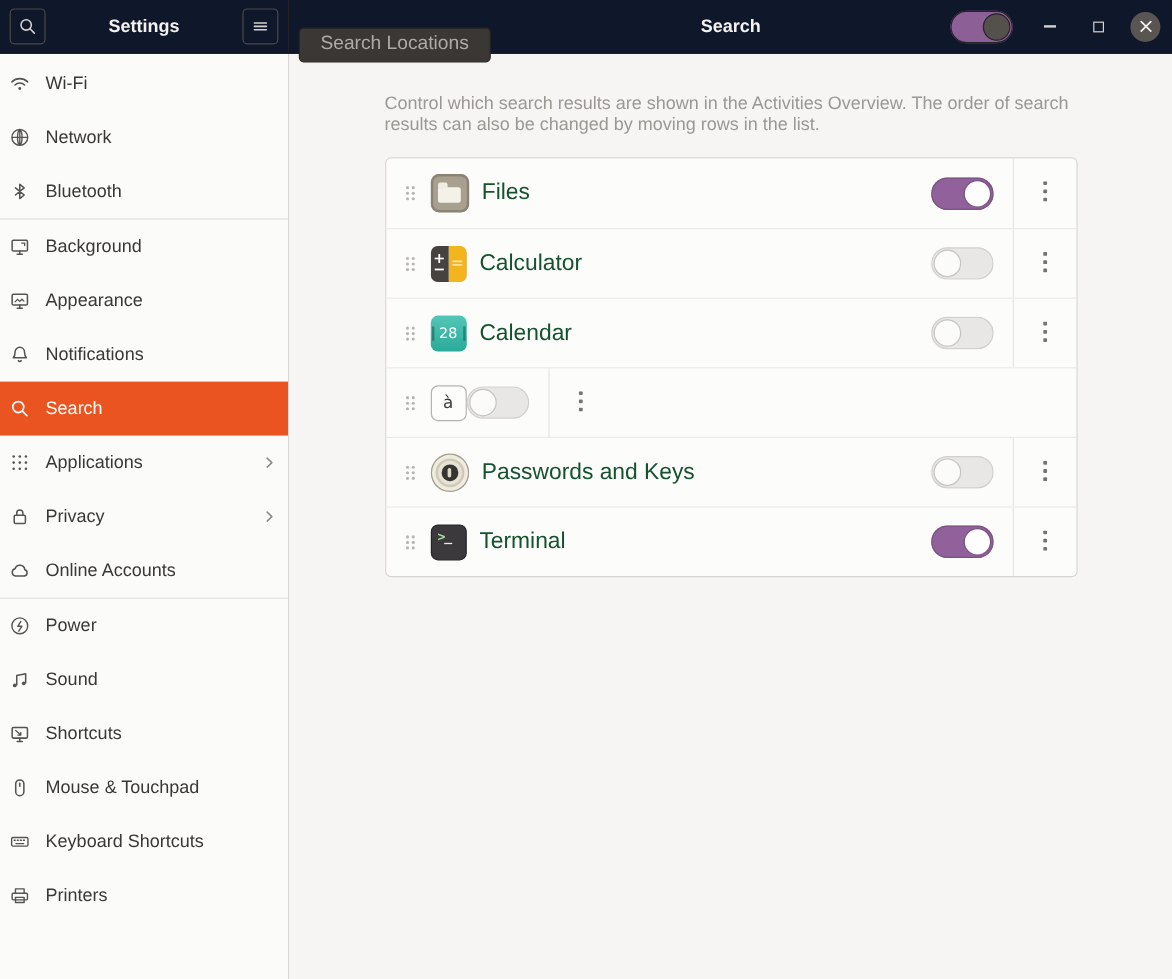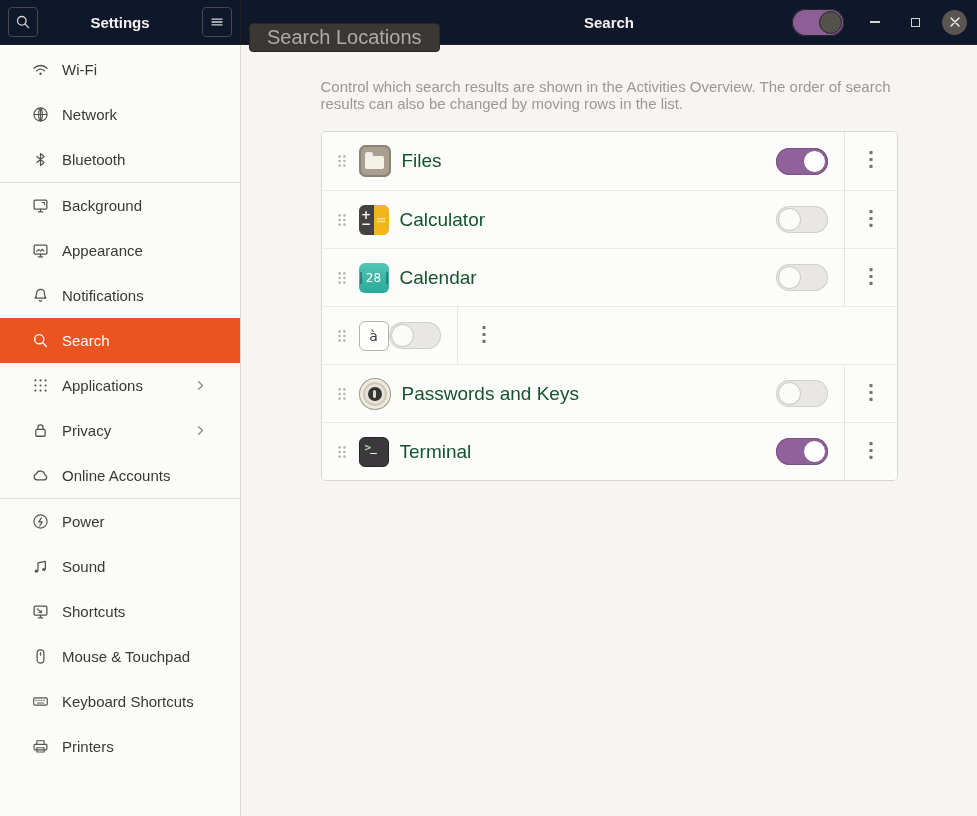--- a/index.html
+++ b/index.html
@@ -8,21 +8,21 @@
 
   .app { width:977px; height:816px; display:flex; flex-direction:column; overflow:hidden; background:#f6f5f4; }
 
   
   .headerbar { height:45px; flex:none; display:flex; background:#0f172a; border-bottom:1px solid #232120; }
   .hdr-left { width:241px; flex:none; display:flex; align-items:center; justify-content:space-between; padding:0 8px; border-right:1px solid #232120; }
   .hdr-btn { width:30px; height:30px; border:1px solid #4c4946; border-radius:4px; background:transparent; display:flex; align-items:center; justify-content:center; color:#d5d3d0; cursor:pointer; }
   .hdr-btn svg { width:16px; height:16px; display:block; }
   .hdr-title { font-weight:bold; font-size:15px; color:#f4f2f0; white-space:nowrap; }
   .hdr-right { flex:1; position:relative; display:flex; align-items:center; padding:0 10px 0 8px; }
-  .hdr-text-btn { height:29px; padding:0 17px; border:1px solid #292623; background:#3a3734; color:#adaba8; border-radius:4px; font-size:20px; font-family:inherit; cursor:pointer;margin-top:30px; }
+  .hdr-text-btn { height:29px; padding:0 17px; border:1px solid #292623; background:#3a3734; color:#adaba8; border-radius:4px; font-size:16px; font-family:inherit; cursor:pointer;margin-top:30px; }
   .hdr-title-center { position:absolute; left:50%; transform:translateX(-50%); }
   .hdr-controls { margin-left:auto; display:flex; align-items:center; }
   .winctl { width:26px; height:26px; display:flex; align-items:center; justify-content:center; background:none; border:none; cursor:pointer; padding:0; }
   .winctl.min { margin-left:18px; }
   .winctl.max { margin-left:14px; }
   .winctl.close { margin-left:14px; width:25px; height:25px; border-radius:50%; background:#595551; }
   .min-glyph { width:10px; height:1.5px; background:#d5d3d0; display:block; }
   .max-glyph { width:9px; height:9px; border:1px solid #d5d3d0; display:block; }
 
   
@@ -33,21 +33,21 @@
   .switch.off { background:#e8e7e5; box-shadow:inset 0 0 0 1px #d2d0cd; }
   .switch.off .knob { left:2px; background:#fbfbfa; border:1px solid #c6c4c1; }
   .hdr-switch.on { background:#8d5f97; box-shadow:inset 0 0 0 1px #27232a; }
   .hdr-switch.on .knob { background:#54504c; border:1px solid #27232a; }
 
   
   .win-body { flex:1; display:flex; min-height:0; }
 
   
   .sidebar { width:241px; flex:none; background:#fbfbfa; border-right:1px solid #d9d7d5; padding-top:2px; overflow:hidden; }
-  .sb-item { height:45px; display:flex; align-items:center; padding:0 32px; cursor:pointer; }
+  .sb-item { height:45px; display:flex; align-items:center; padding:0 8px; cursor:pointer; }
   .sb-icon { width:17px; height:17px; flex:none; color:#56544f; margin-right:13px; }
   .sb-icon svg { width:17px; height:17px; display:block; }
   .sb-label { font-size:15px; color:#3a3836; white-space:nowrap; }
   .sb-chevron { margin-left:auto; display:flex; }
   .sb-sep { height:1px; background:#e2e0dd; }
   .sb-item.selected { background:#E95420; }
   .sb-item.selected .sb-icon, .sb-item.selected .sb-label { color:#ffffff; }
 
   
   .content { flex:1; overflow:hidden; background:#f6f5f4; }

